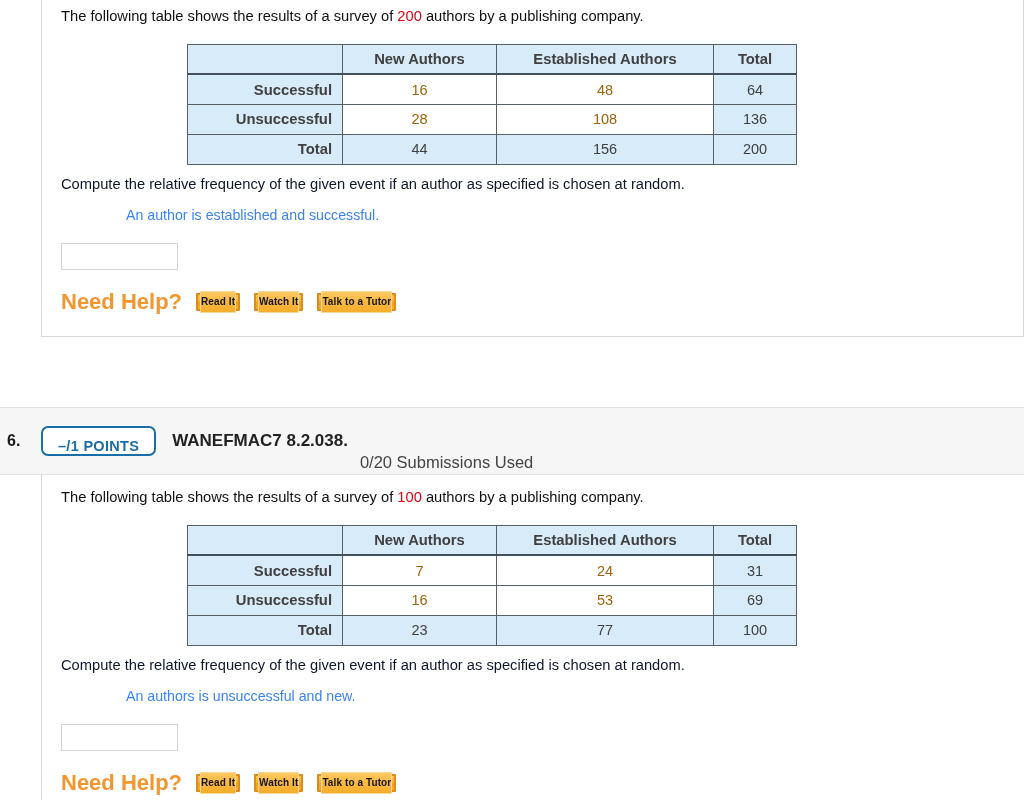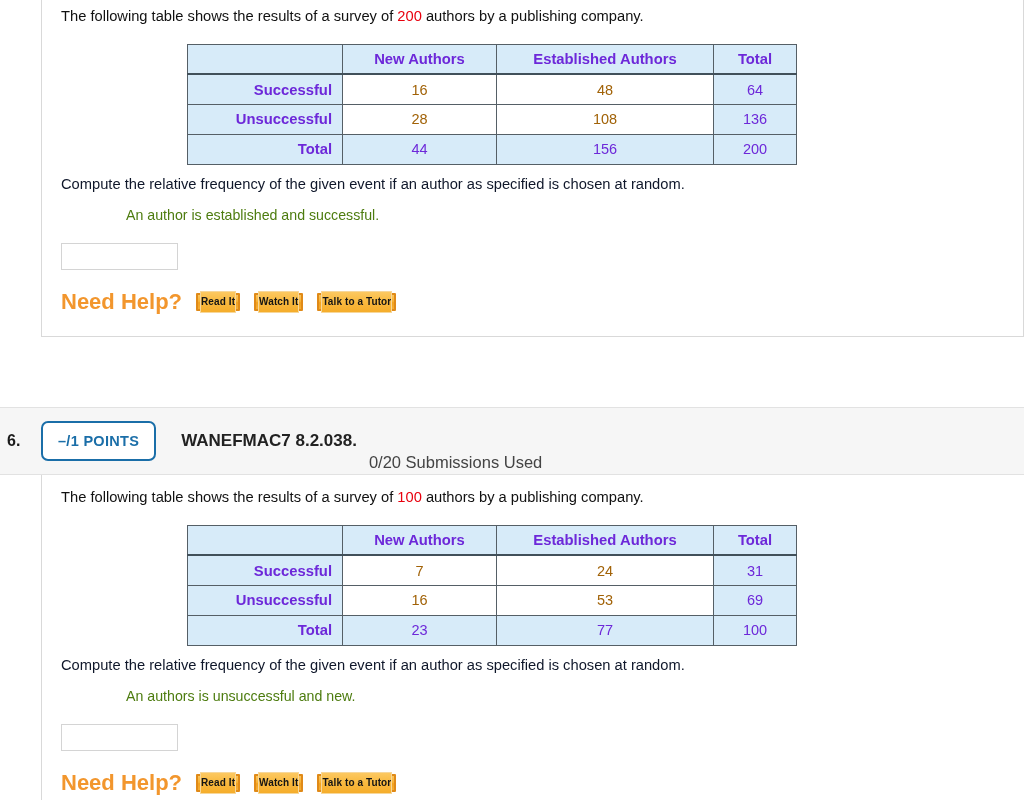--- a/index.html
+++ b/index.html
@@ -50,26 +50,26 @@
     font-family: "Liberation Sans", sans-serif;
   }
   .points-badge {
     border: 2px solid #1a6ea8;
     border-radius: 7px;
     color: #1a6ea8;
     background: #ffffff;
     font-size: 14.5px;
     font-weight: bold;
     letter-spacing: 0.3px;
-    padding: 11px 15px 11px 15px;
+    padding: 11px 15px 0 15px;
     line-height: 1;
     white-space: nowrap;
   }
   .q-title {
-    margin-left: 25px;
+    margin-left: 16px;
     font-size: 17px;
     font-weight: bold;
     color: #222222;
     white-space: nowrap;
   }
   .q-subs {
     margin-left: 12px;
     font-size: 16.5px;
     font-weight: normal;
     color: #444444;
@@ -87,40 +87,40 @@
   }
   .hl-red { color: #e8000d; }
 
   .compute-line {
     font-size: 14.7px;
     color: #0f172a;
     white-space: nowrap;
   }
   .event-line {
     font-size: 14.2px;
-    color: #4d7c0f;
+    color: #3b82f6;
     padding-left: 65px;
     white-space: nowrap;
   }
 
   
   .tbl-wrap { padding-left: 126px; }
   table.survey {
     border-collapse: collapse;
     table-layout: fixed;
     border: 1px solid #555f66;
     background: #fff;
   }
   table.survey td, table.survey th {
     border: 1px solid #555f66;
     height: 30px;
     font-size: 14.5px;
     text-align: center;
     padding: 0 6px;
-    color: #6d28d9;
+    color: #404040;
     background: #d7ebf9;
   }
   table.survey th {
     font-weight: bold;
     font-size: 14.8px;
   }
   table.survey tr.head th { border-bottom: 2px solid #41505a; }
   table.survey td.rowhead {
     text-align: right;
     font-weight: bold;

